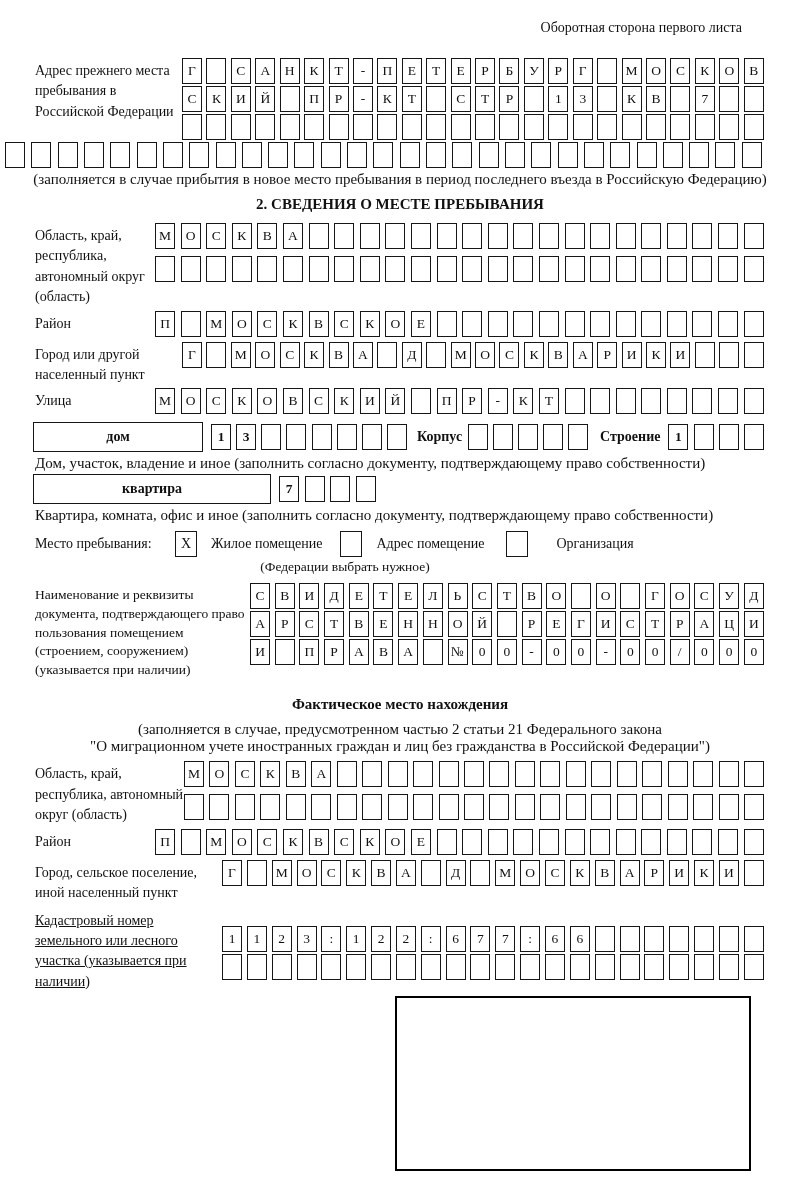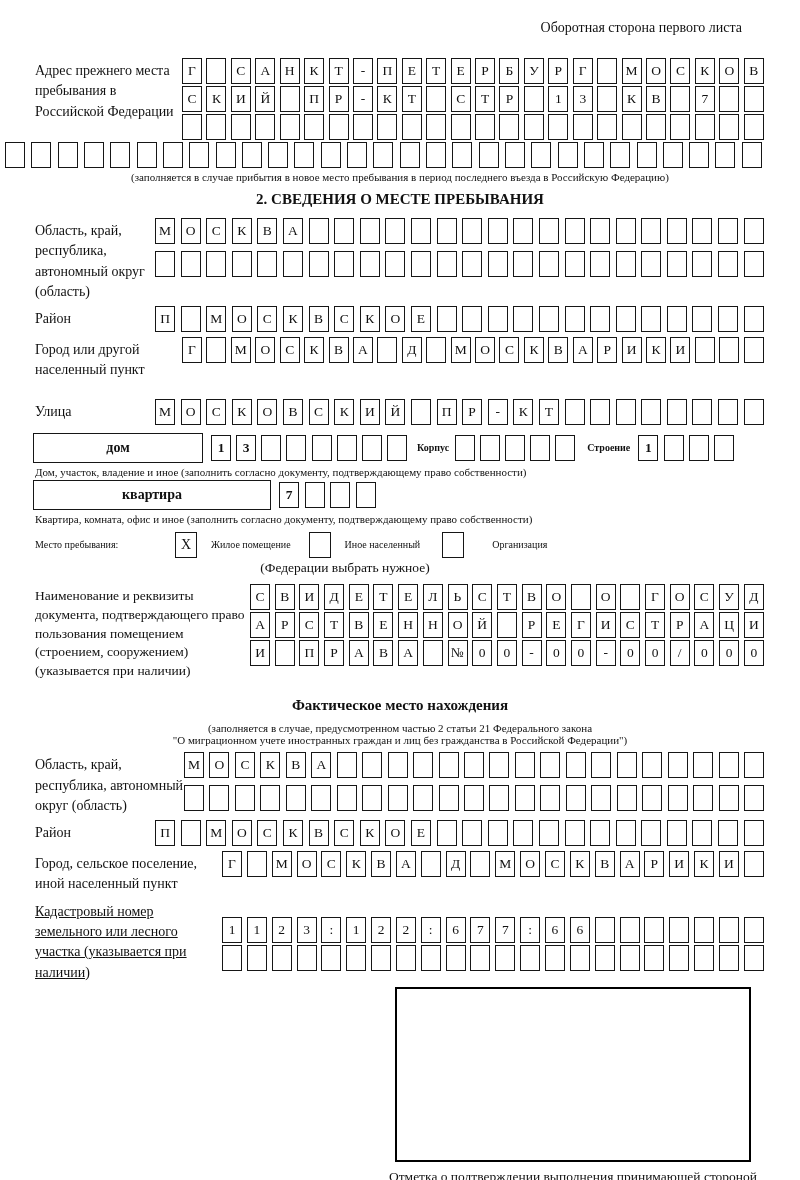--- a/index.html
+++ b/index.html
@@ -15,31 +15,31 @@
   .lab { font-size:14px; line-height:1.45; padding-top:3px; }
   .rows { display:flex; flex-direction:column; }
   .cells { display:flex; justify-content:space-between; margin-bottom:2px; }
   .cells.g7 { margin-bottom:7px; }
   .cell {
     width:20px; height:26px; border:1.5px solid #161616; background:#fff;
     text-align:center; font-size:13.5px; line-height:23px; flex:0 0 auto;
   }
   .fullrow { margin-left:5px; width:757px; }
 
-  .caption { font-size:11px; }
+  .caption { font-size:15px; }
   .cap-center { text-align:center; margin-top:3px; }
   .cap-left { margin-left:35px; margin-top:3px; }
   .sec-title { text-align:center; font-weight:bold; font-size:15px; margin-top:8px; }
 
   .house-row { display:flex; align-items:center; margin-left:33px; margin-top:6px;font-weight:bold; }
   .wbox {
     height:30px; border:1.5px solid #161616; text-align:center;
     font-size:14px; line-height:27px; flex:0 0 auto;
   }
-  .inline-lab { font-size:10px; flex:0 0 auto; }
+  .inline-lab { font-size:14px; flex:0 0 auto; }
   .hcells { display:flex; justify-content:space-between; align-items:center; }
 
   .stay-row { display:flex; align-items:center; margin-left:35px; margin-top:7px; }
   .chk {
     width:22px; height:26px; border:1.5px solid #161616; text-align:center;
     font-size:14px; line-height:23px; flex:0 0 auto;
   }
   .stay-note { width:370px; margin-left:160px; text-align:center; font-size:13.5px; margin-top:2px; }
 
   .doc-block .lab { font-size:13.5px; line-height:1.4; }
@@ -285,21 +285,21 @@
         <span class="cell">И</span>
         <span class="cell">К</span>
         <span class="cell">И</span>
         <span class="cell"></span>
         <span class="cell"></span>
         <span class="cell"></span>
       </div>
   </div>
 </div>
 
-<div class="block" style="margin-top:18px;">
+<div class="block" style="margin-top:2px;">
   <div class="lab" style="width:120px;">Улица</div>
   <div class="rows" style="width:609px;">
     <div class="cells">
         <span class="cell">М</span>
         <span class="cell">О</span>
         <span class="cell">С</span>
         <span class="cell">К</span>
         <span class="cell">О</span>
         <span class="cell">В</span>
         <span class="cell">С</span>
@@ -363,21 +363,21 @@
       <span class="cell"></span>
     </div>
 </div>
 <div class="caption cap-left">Квартира, комната, офис и иное (заполнить согласно документу, подтверждающему право собственности)</div>
 
 <div class="stay-row">
   <div class="inline-lab" style="width:140px;">Место пребывания:</div>
   <div class="chk">X</div>
   <div class="inline-lab" style="margin-left:14px;">Жилое помещение</div>
   <div class="chk" style="margin-left:18px;"></div>
-  <div class="inline-lab" style="margin-left:14px;">Иное населенный</div>
+  <div class="inline-lab" style="margin-left:14px;">Адрес помещение</div>
   <div class="chk" style="margin-left:22px;"></div>
   <div class="inline-lab" style="margin-left:28px;">Организация</div>
 </div>
 <div class="stay-note">(Федерации выбрать нужное)</div>
 
 <div class="block doc-block" style="margin-top:8px;">
   <div class="lab" style="width:215px;">Наименование и реквизиты документа, подтверждающего право пользования помещением (строением, сооружением) (указывается при наличии)</div>
   <div class="rows" style="width:514px;">
     <div class="cells">
         <span class="cell">С</span>

